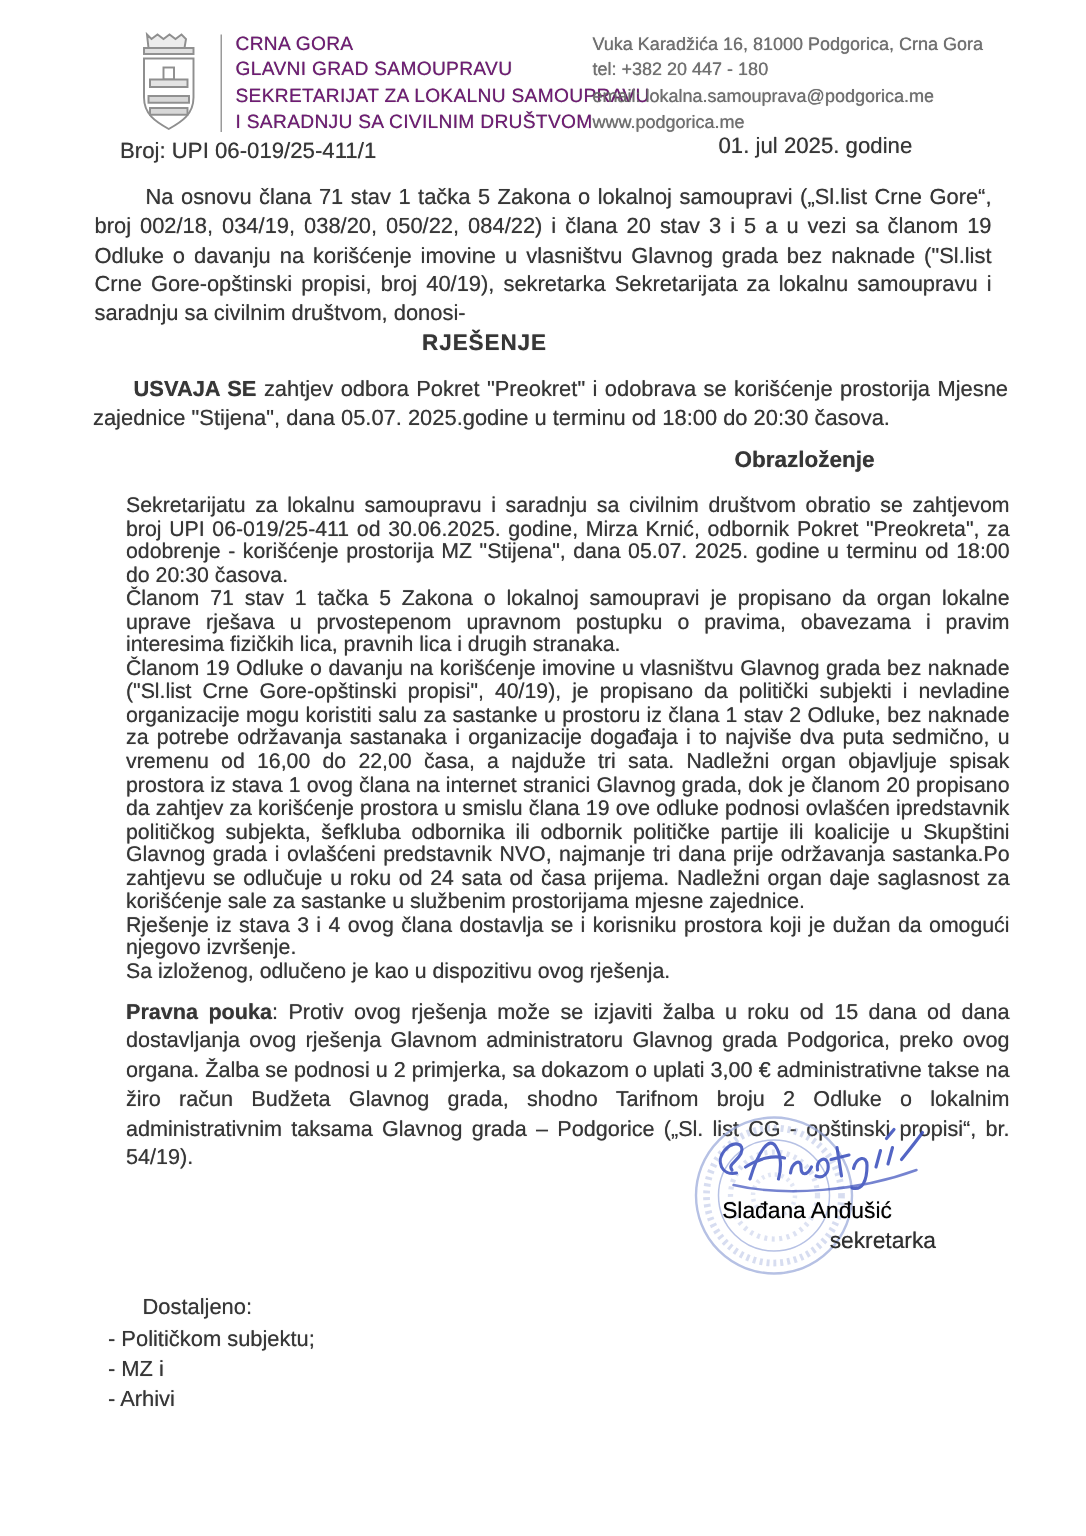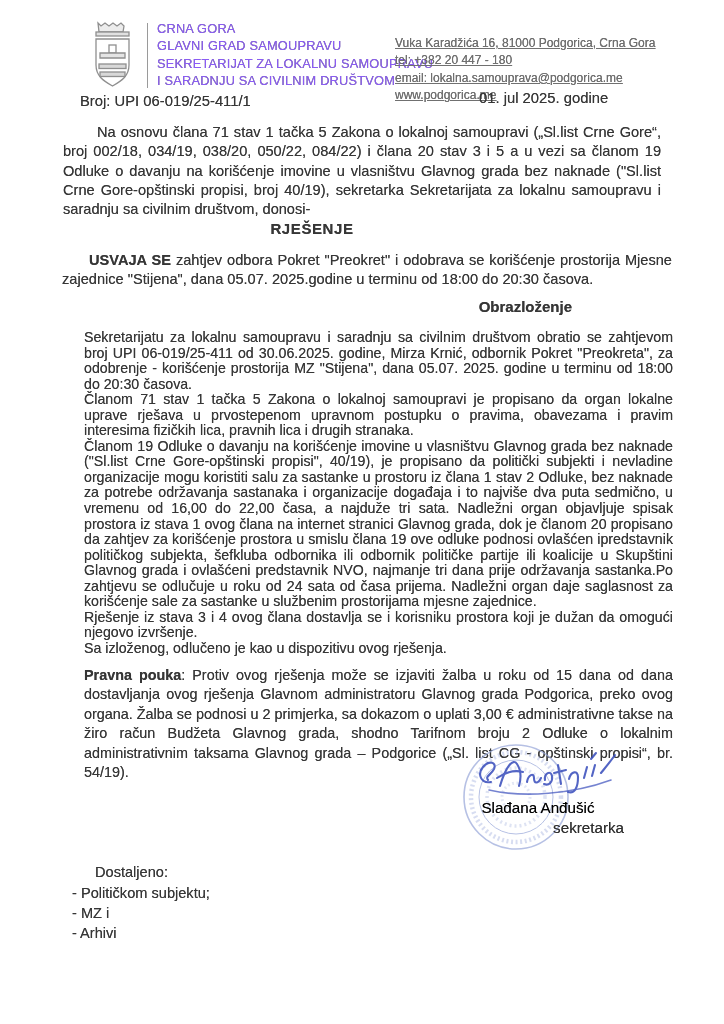--- a/index.html
+++ b/index.html
@@ -4,28 +4,28 @@
 <style>
   html,body{margin:0;padding:0;background:#e9e9e9;}
   .page{
     position:relative;width:724px;height:1024px;background:#ffffff;
     font-family:"Liberation Sans",sans-serif;color:#363636;overflow:hidden;
     text-shadow:0 0 .45px rgba(55,55,55,.75);
   }
   
   .crest{position:absolute;left:88px;top:19px;width:50px;height:80px;}
   .vdiv{position:absolute;left:147px;top:23px;height:65px;border-left:1.4px solid #9a9a9a;}
-  .org{position:absolute;left:157px;top:20px;font-size:12.8px;line-height:17.3px;color:#8b5cf6;letter-spacing:.2px;}
-  .contact{position:absolute;left:395px;top:35px;font-size:12px;line-height:17.4px;color:#707070;text-decoration:underline;}
+  .org{position:absolute;left:157px;top:20px;font-size:12.8px;line-height:17.3px;color:#701a75;letter-spacing:.2px;}
+  .contact{position:absolute;left:395px;top:21px;font-size:12px;line-height:17.4px;color:#707070;}
   .refnum{position:absolute;left:80px;top:93px;font-size:14.8px;}
   .refdate{position:absolute;left:479px;top:90px;font-size:14.8px;}
   
   .para{text-align:justify;margin:0;}
   .intro{position:absolute;left:63px;top:123px;width:598px;font-size:14.6px;line-height:19.3px;text-indent:34px;}
-  .h-center{position:absolute;left:52px;width:520px;text-align:center;font-size:15px;font-weight:bold;margin:0;}
+  .h-center{position:absolute;left:63px;width:520px;text-align:center;font-size:15px;font-weight:bold;margin:0;}
   .h-rjesenje{top:220px;letter-spacing:.6px;}
   .h-obraz{top:298px;text-align:right;}
   .decision{position:absolute;left:62px;top:251px;width:610px;font-size:14.6px;line-height:19.3px;text-indent:27px;}
   .explain{position:absolute;left:84px;top:330px;width:589px;font-size:14.2px;line-height:15.55px;}
   .pravna{position:absolute;left:84px;top:666px;width:589px;font-size:14.4px;line-height:19.4px;}
   b{font-weight:bold;}
   
   .stamp{position:absolute;left:452px;top:740px;width:130px;height:115px;}
   .signature{position:absolute;left:473px;top:746px;width:160px;height:62px;}
   .sig-name{position:absolute;left:452px;top:799px;width:172px;text-align:center;font-size:15.2px;color:#000000;}

